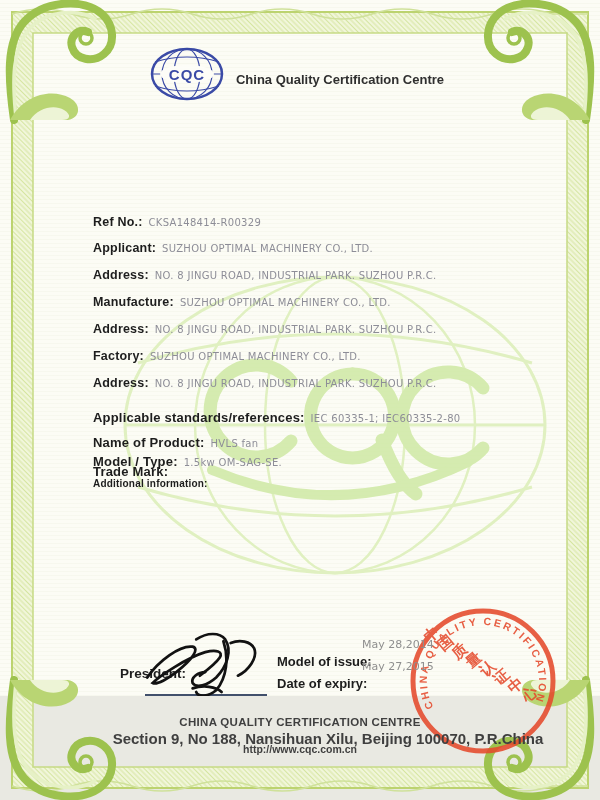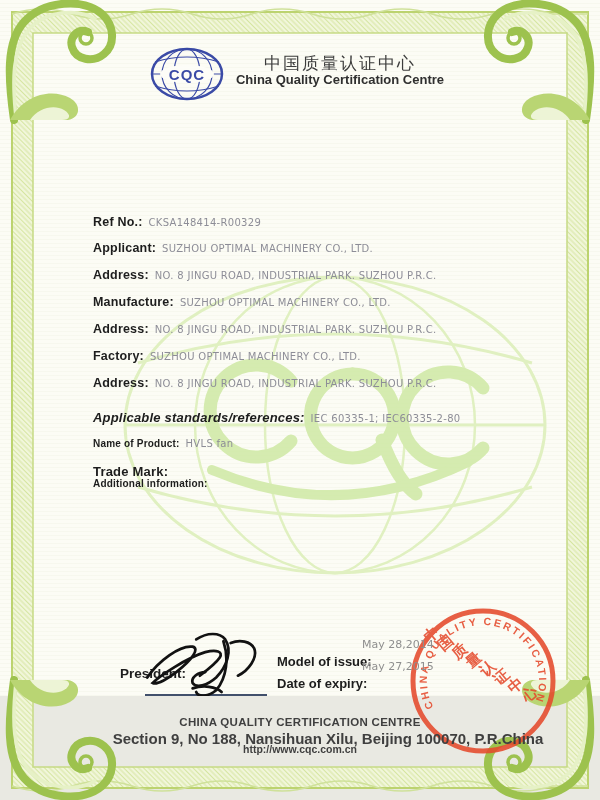--- a/index.html
+++ b/index.html
@@ -84,21 +84,20 @@
       <ellipse cx="40" cy="28" rx="35" ry="25" stroke-width="2.5"></ellipse>
       <ellipse cx="40" cy="28" rx="25" ry="25" stroke-width="1.2"></ellipse>
       <ellipse cx="40" cy="28" rx="13" ry="25" stroke-width="1.2"></ellipse>
       <path d="M8,16 Q40,6 72,16" stroke-width="1.2"></path>
       <path d="M5,28 H75" stroke-width="1.2"></path>
       <path d="M8,40 Q40,50 72,40" stroke-width="1.2"></path>
     </g>
     <ellipse cx="40" cy="28" rx="27" ry="9" fill="#fdfdf8"></ellipse>
     <text x="40" y="33.5" text-anchor="middle" font-size="15" font-weight="bold" letter-spacing="1" fill="#3a4aa6">CQC</text>
   </svg>
-  <div class="org-cn" style="z-index:10;">中国质量认证中心</div>
   <div class="org-en" style="z-index:10;">China Quality Certification Centre</div>
 
 
   <div class="row" style="top:181px;z-index:10;">
     <span class="lbl">Ref No.:</span>
     <span class="val">CKSA148414-R00329</span>
   </div>
   <div class="row" style="top:207px;z-index:10;">
     <span class="lbl">Applicant:</span>
     <span class="val">SUZHOU OPTIMAL MACHINERY CO., LTD.</span>
@@ -118,26 +117,30 @@
   <div class="row" style="top:315px;z-index:10;">
     <span class="lbl">Factory:</span>
     <span class="val">SUZHOU OPTIMAL MACHINERY CO., LTD.</span>
   </div>
   <div class="row" style="top:342px;z-index:10;">
     <span class="lbl">Address:</span>
     <span class="val">NO. 8 JINGU ROAD, INDUSTRIAL PARK. SUZHOU P.R.C.</span>
   </div>
 
   <div class="row" style="top:377px;z-index:10;">
-    <span class="lbl" style="font-size:13px;font-style:italic;">Applicable standards/references:</span>
+    <span class="lbl" style="font-size:13px;">Applicable standards/references:</span>
     <span class="val">IEC 60335-1;  IEC60335-2-80</span>
   </div>
   <div class="row" style="top:402px;z-index:10;">
-    <span class="lbl" style="font-size:10px;margin-top:7px;">Name of Product:</span>
+    <span class="lbl" style="font-size:13px;margin-top:7px;">Name of Product:</span>
     <span class="val">HVLS fan</span>
+  </div>
+  <div class="row" style="top:421px;z-index:10;">
+    <span class="lbl" style="font-size:13px;">Model / Type:</span>
+    <span class="val">1.5kw OM-SAG-SE.</span>
   </div>
   <div class="row" style="top:440px;z-index:10;">
     <span class="lbl" style="font-size:13px;">Trade Mark:</span>
     <span class="val"></span>
   </div>
 
   <div class="row" style="top:478px;z-index:10;">
     <span class="lbl" style="font-size:10px;">Additional information:</span>
   </div>
 

